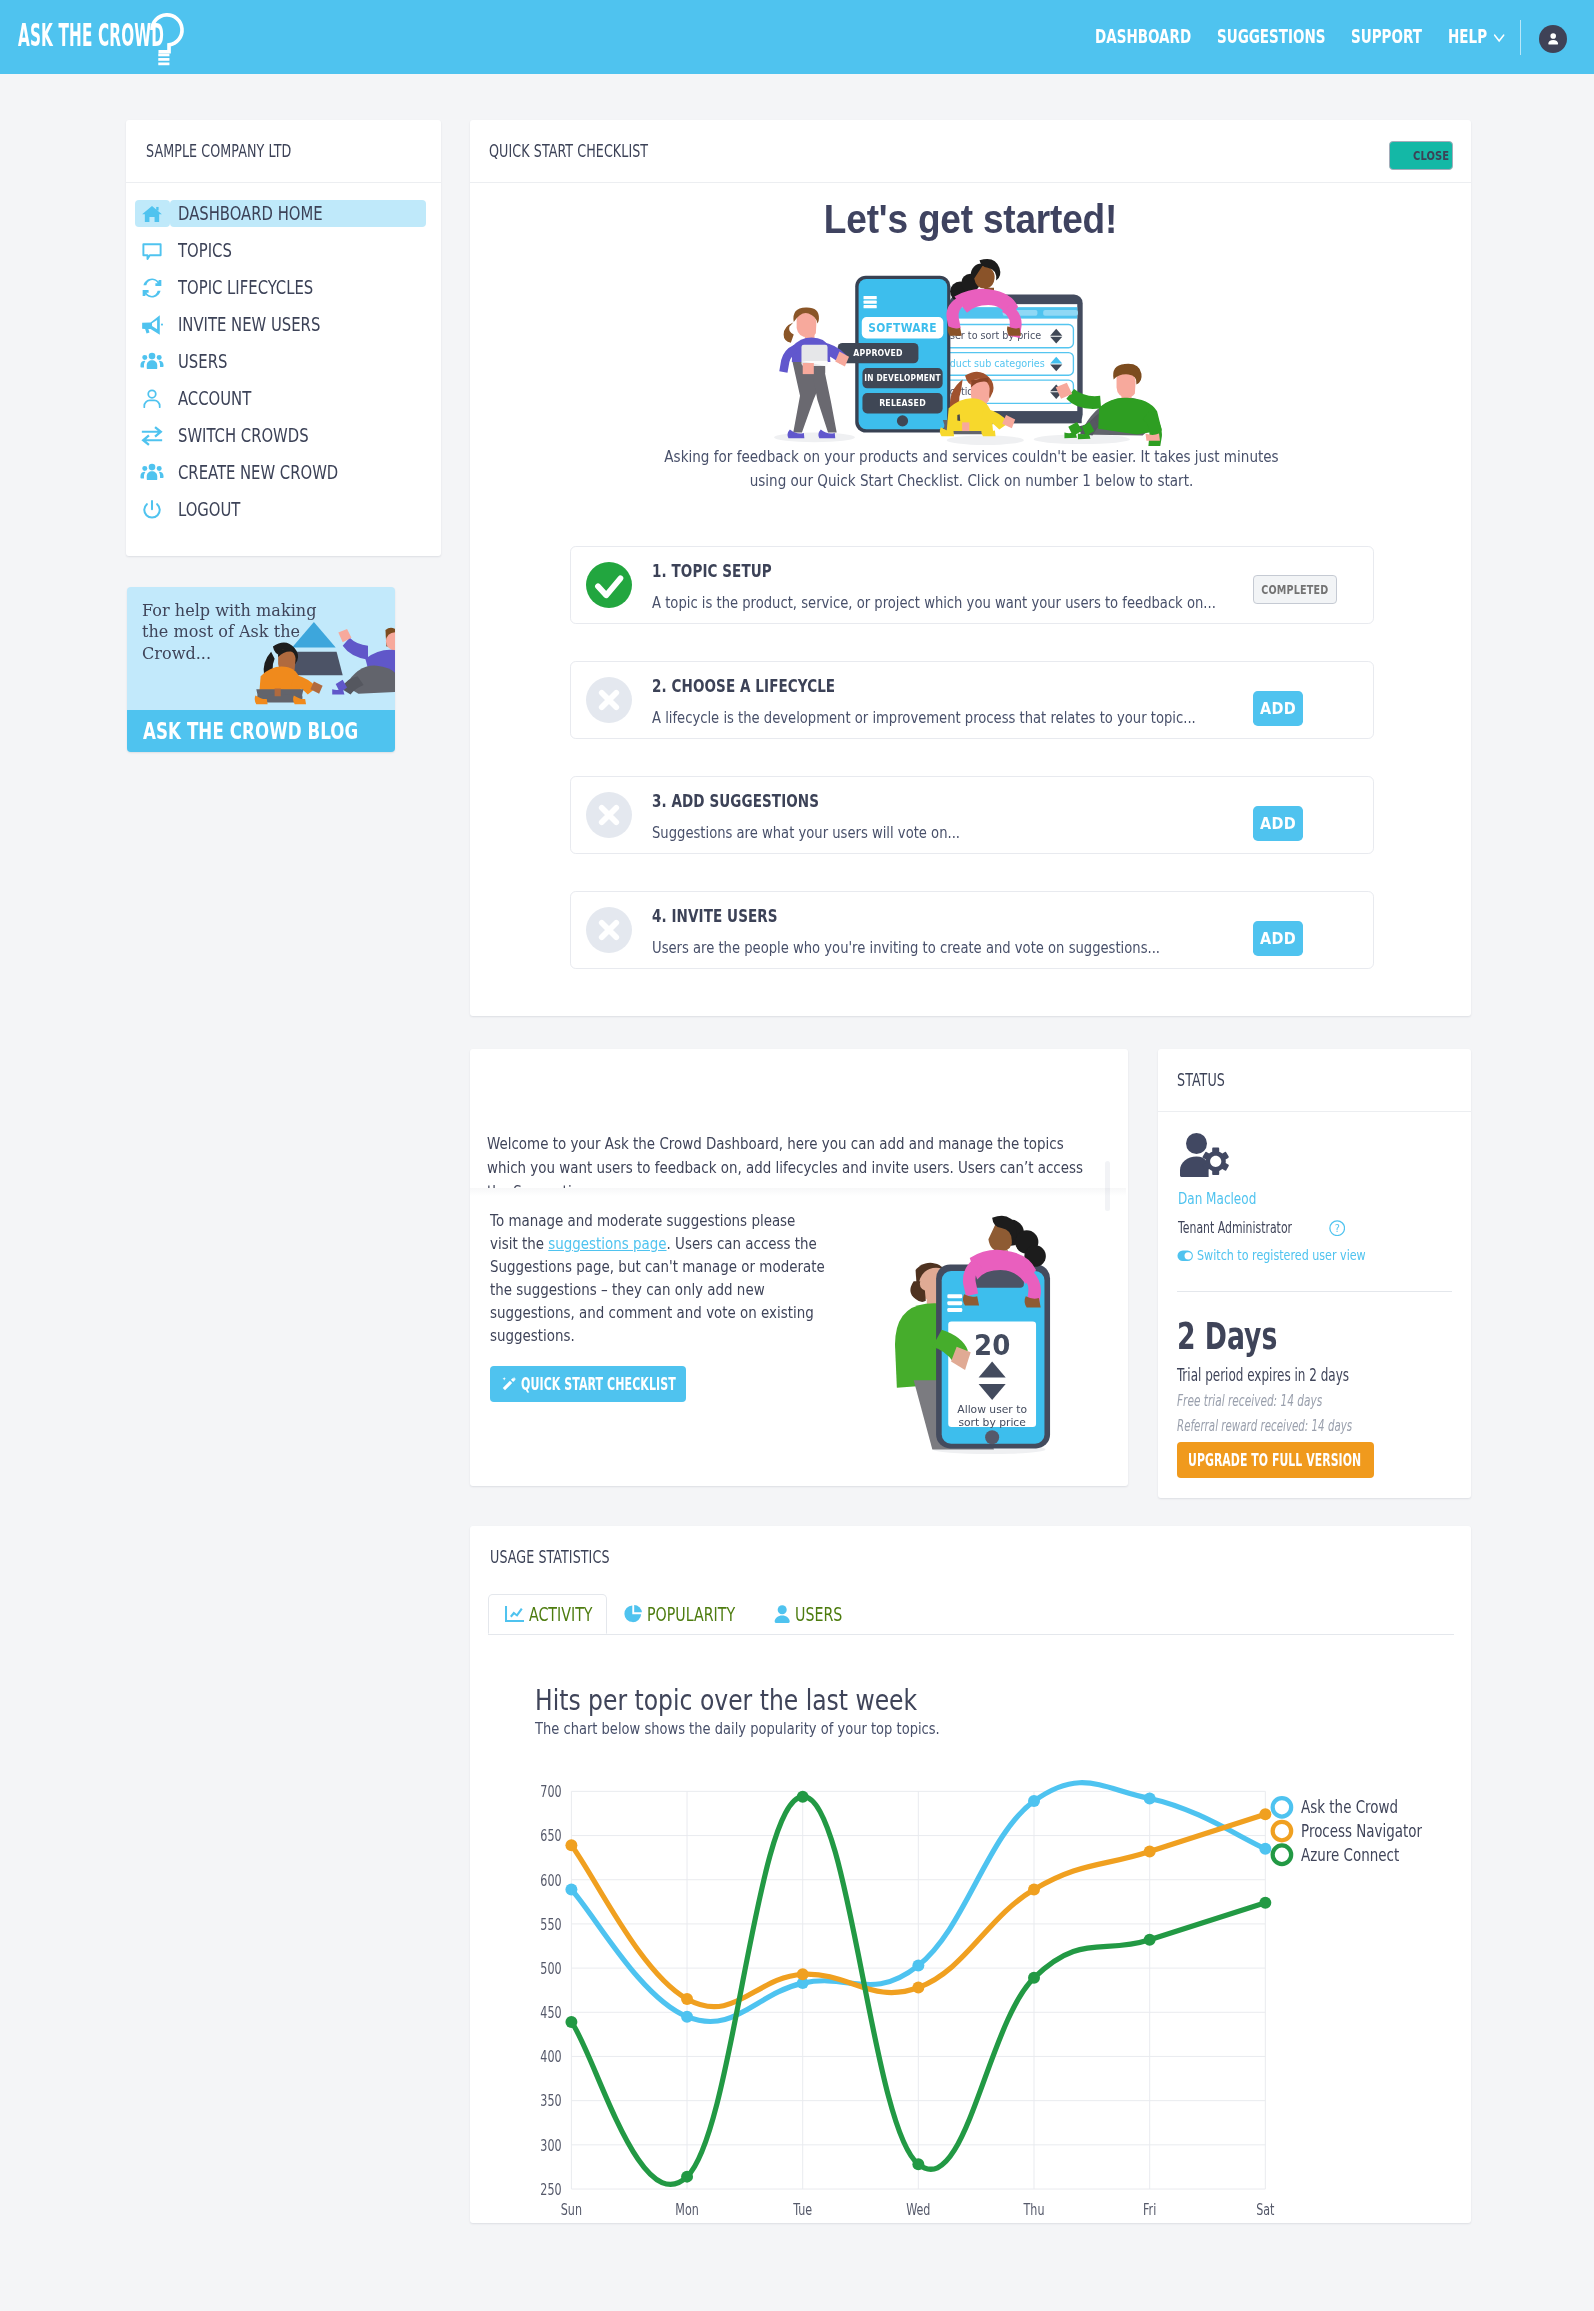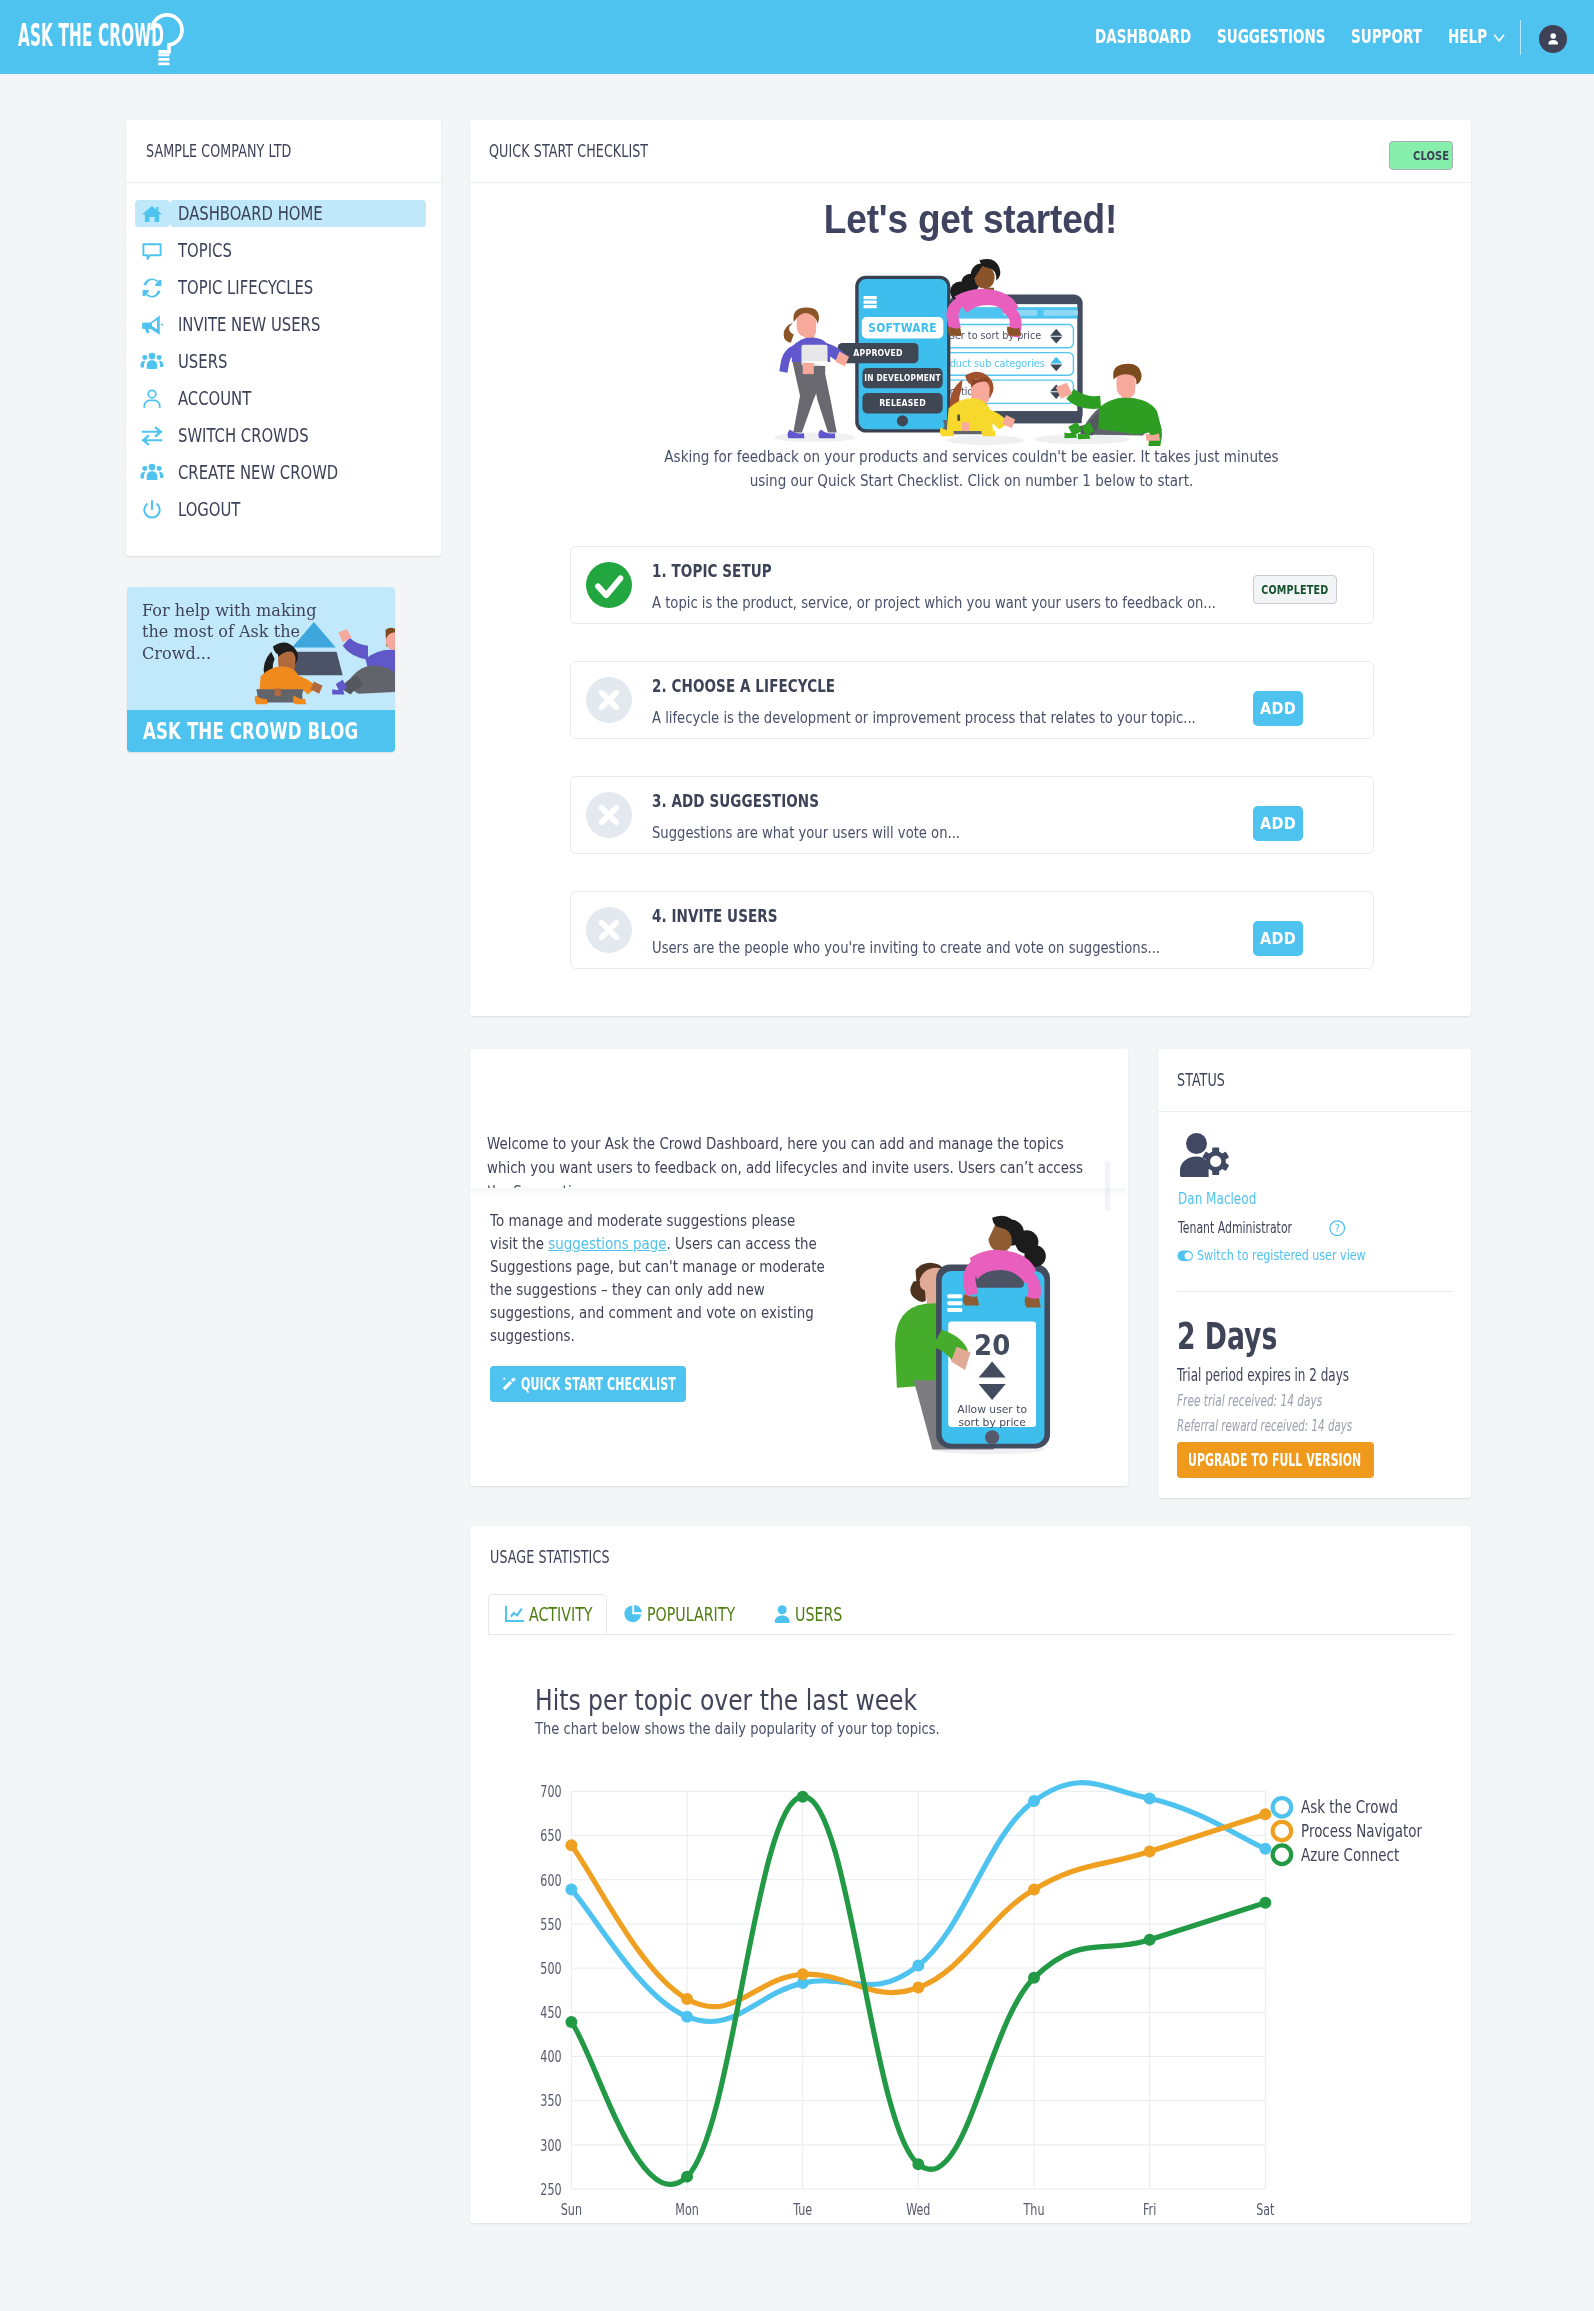--- a/index.html
+++ b/index.html
@@ -57,21 +57,21 @@
 .promo-bar{position:absolute;left:0;bottom:0;width:100%;height:42px;background:#4fc3ef;}
 .promo-cta{position:absolute;left:16.4px;top:9.7px;font-family:"DejaVu Sans Condensed","DejaVu Sans",sans-serif;
   font-weight:bold;font-size:23px;line-height:23px;color:#fff;letter-spacing:0.1px;
   transform:scaleX(.805);transform-origin:left top;white-space:nowrap;}
 .promo-arrows{position:absolute;left:276px;top:6.6px;}
 .promo-art{position:absolute;left:124px;top:29px;}
 
 
 #checklist{left:470px;top:120px;width:1001px;height:896px;}
 .cl-close{position:absolute;left:919px;top:21px;height:29px;width:64px;border:1px solid #a5acba;
-  border-radius:3.9px;background:#86efac;display:flex;align-items:center;cursor:pointer;padding-left:12px;}
+  border-radius:3.9px;background:#14b8a6;display:flex;align-items:center;cursor:pointer;padding-left:12px;}
 .cl-close svg{margin-left:7.7px;}
 .cl-close span{font-family:"DejaVu Sans Condensed","DejaVu Sans",sans-serif;font-weight:bold;font-size:12.6px;
   letter-spacing:0.1px;color:#3c4257;margin-left:3.4px;display:block;transform:scaleX(.88);
   transform-origin:left center;}
 .cl-h1{position:absolute;left:0;top:79px;width:100%;text-align:center;line-height:41px;
   font-family:"Liberation Sans",sans-serif;font-weight:bold;font-size:40px;color:#3f4360;letter-spacing:-0.2px;transform:scaleX(.925);}
 .cl-art{position:absolute;left:293px;top:133px;width:406px;height:193px;}
 .cl-intro{position:absolute;left:50%;margin-left:-434px;top:325px;width:869px;text-align:center;
   font-size:16.4px;line-height:24px;color:#48506a;transform:scaleX(.826);transform-origin:center top;}
 .cl-intro>i{font-style:normal;display:block;white-space:nowrap;}
@@ -84,21 +84,21 @@
 .cl-badge.todo{background:#e4e8ef;}
 .cl-txt{margin-left:20px;flex:1;white-space:nowrap;padding-top:4.8px;}
 .cl-t{font-family:"DejaVu Sans Condensed","DejaVu Sans",sans-serif;font-weight:bold;font-size:17.4px;
   letter-spacing:0.1px;color:#3c4257;margin:0 0 17.4px 0;line-height:12.6px;
   transform:scaleX(.864);transform-origin:left center;}
 .cl-d{font-size:16px;color:#48506a;line-height:15.4px;transform:scaleX(.822);transform-origin:left center;}
 .cl-act{position:absolute;left:682px;top:29px;display:flex;align-items:flex-start;}
 .btn-completed{margin-top:-1.4px;border:1px solid #c5cad3;border-radius:3.9px;background:#f2f4f6;height:29px;width:84px;
   display:flex;align-items:center;justify-content:center;overflow:hidden;
   font-family:"DejaVu Sans Condensed","DejaVu Sans",sans-serif;
-  font-weight:bold;font-size:13px;letter-spacing:0.2px;color:#14532d;}
+  font-weight:bold;font-size:13px;letter-spacing:0.2px;color:#737373;}
 .btn-completed>span{display:block;transform:scaleX(.82);white-space:nowrap;}
 .btn-add{border:0;border-radius:4.8px;background:#4fc3ef;height:35px;width:50px;display:flex;
   align-items:center;justify-content:center;font-family:"DejaVu Sans Condensed","DejaVu Sans",sans-serif;
   font-weight:bold;font-size:16px;letter-spacing:0.3px;color:#fff;cursor:pointer;}
 
 
 #welcome{left:470px;top:1049px;width:658px;height:437px;}
 .wc-body{position:absolute;left:0;top:62px;width:100%;height:376px;overflow:hidden;}
 .wc-scroll{position:absolute;left:17px;top:21px;width:637px;height:56px;overflow:hidden;}
 .wc-p1{font-size:16.4px;line-height:24px;color:#3f4459;transform:scaleX(.819);transform-origin:left top;

